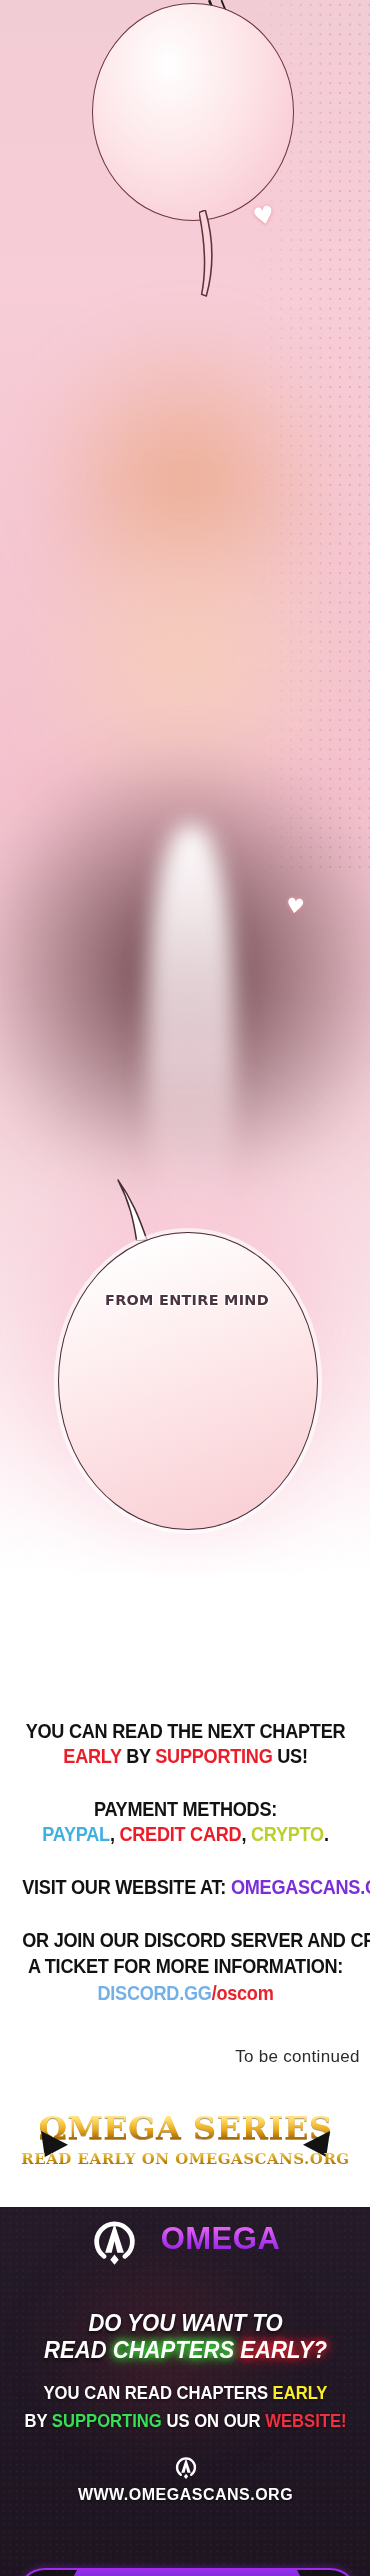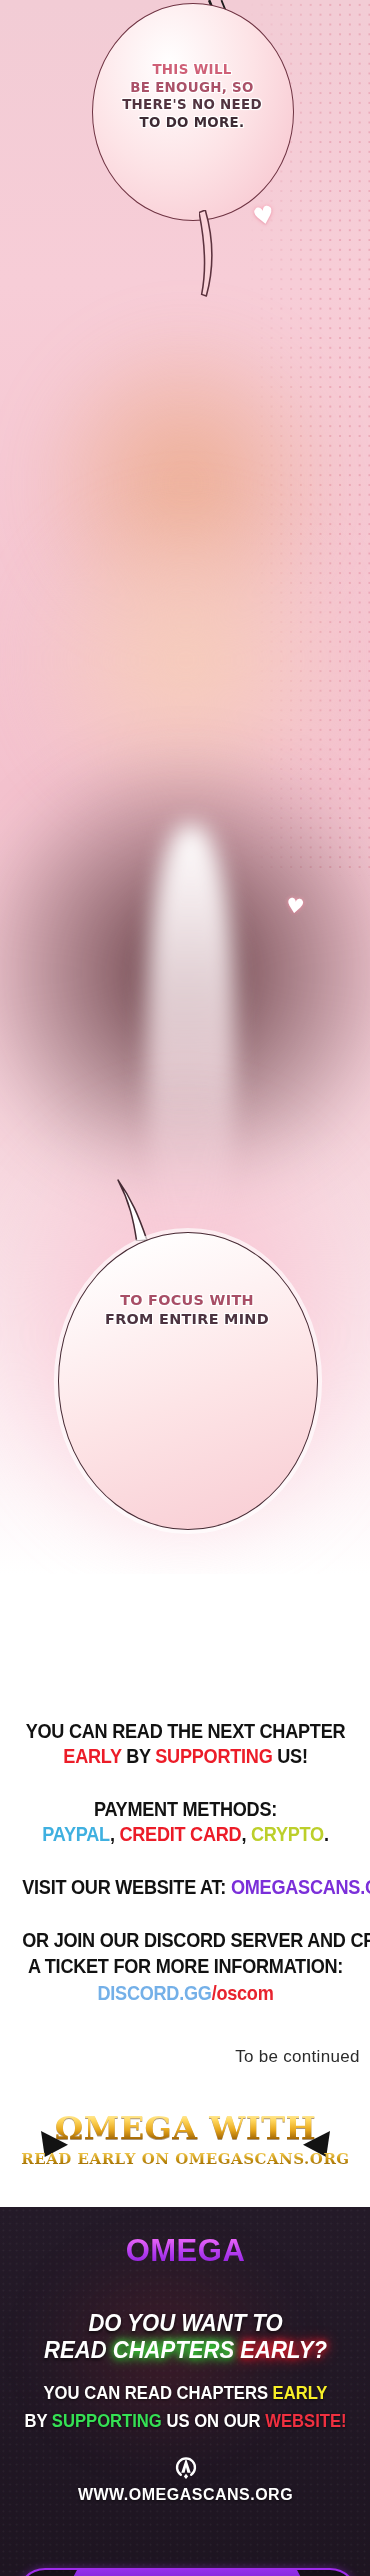--- a/index.html
+++ b/index.html
@@ -70,21 +70,21 @@
   
   #sec-dark{position:absolute;left:0;top:2207px;width:371px;height:1406px;overflow:hidden;
     background:linear-gradient(180deg,#241a28 0%,#1d1420 30%,#191019 60%,#130d15 100%);}
   .dots-dark{position:absolute;left:0;top:0;width:371px;height:1406px;
     background-image:radial-gradient(rgba(255,255,255,.055) 0.9px,transparent 1px);
     background-size:6.7px 6.7px;}
   .dk-blob{position:absolute;border-radius:50%;filter:blur(23px);}
   #dk-blob1{left:31px;top:31px;width:268px;height:222px;background:radial-gradient(closest-side,rgba(130,35,50,.3),transparent);}
 
   #brand{position:absolute;left:0;top:5.2px;width:371px;height:54px;display:flex;
-    align-items:center;justify-content:center;gap:23px;flex-direction:column;}
+    align-items:center;justify-content:center;gap:23px;}
   .omega-svg{display:block;}
   #brand-text{font-weight:700;font-size:31px;letter-spacing:0.5px;white-space:nowrap;display:flex;align-items:baseline;}
   #brand-text .omega{background:linear-gradient(180deg,#f06af8 10%,#b43cf0 55%,#8a1bd8 95%);
     -webkit-background-clip:text;background-clip:text;color:transparent;}
   .scans-wrap{position:relative;display:inline-block;}
   #brand-text .scans{background:linear-gradient(180deg,#c04af4 10%,#9a2ae0 55%,#6d10c0 95%);
     -webkit-background-clip:text;background-clip:text;color:transparent;}
   .nsfw{position:absolute;top:-8.2px;left:5.2px;font-size:10.8px;font-weight:700;color:#fff;letter-spacing:1px;}
 
   .headline{position:absolute;left:0;width:371px;text-align:center;color:#fff;white-space:nowrap;
@@ -129,49 +129,42 @@
       <path d="M34 0 L58 60" stroke="#1a1a1a" stroke-width="3.5" fill="none"></path>
     </svg>
 
     <div class="sfx-heart" id="heart1">♥</div>
     <div class="sfx-heart" id="heart2">♥</div>
 
     <div class="bubble" id="bubble1"></div>
     <svg class="abs" style="left:199px;top:210px" width="26" height="88" viewBox="0 0 50 170">
       <path d="M12 0 C28 55 30 108 14 166 L5 163 C16 108 10 55 0 5 Z" fill="#fbd3d9" stroke="#5c323e" stroke-width="3" stroke-linejoin="round"></path>
     </svg>
-    <div id="bubble1-text">
-      <div class="bl0">THIS WILL</div>
-      <div class="bl1">BE ENOUGH, SO</div>
-      <div class="bl2">THERE'S NO NEED</div>
-      <div class="bl3">TO DO MORE.</div>
-    </div>
 
     <svg class="abs" style="left:116px;top:1179px" width="49" height="62" viewBox="0 0 95 120">
       <path d="M60 118 C44 72 30 38 4 2 C26 44 34 80 40 120 Z" fill="#ffffff" stroke="#452b34" stroke-width="3" stroke-linejoin="round"></path>
     </svg>
     <div class="bubble" id="bubble2"></div>
     <div id="bubble2-text">
-      <div class="b2l1">TO FOCUS WITH</div>
       <div class="b2l2">FROM ENTIRE MIND</div>
     </div>
   </div>
 
   <div id="sec-white">
     <div class="sup" style="top:145px">YOU CAN READ THE NEXT CHAPTER</div>
     <div class="sup" style="top:170px"><span class="red">EARLY</span><span> BY </span><span class="red">SUPPORTING</span><span> US!</span></div>
     <div class="sup" style="top:223px">PAYMENT METHODS:</div>
     <div class="sup" style="top:248px"><span class="blue">PAYPAL</span><span>, </span><span class="red">CREDIT CARD</span><span>, </span><span class="greenyellow">CRYPTO</span><span>.</span></div>
     <div class="sup" style="top:301px"><span>VISIT OUR WEBSITE AT: </span><span class="purple">OMEGASCANS.ORG</span></div>
     <div class="sup" style="top:354px">OR JOIN OUR DISCORD SERVER AND CREATE</div>
     <div class="sup" style="top:380px">A TICKET FOR MORE INFORMATION:</div>
     <div class="sup" style="top:407px"><span class="lightblue">DISCORD.GG</span><span class="oscomred">/oscom</span></div>
     <div id="tbc">To be continued</div>
 
-    <div id="gold-title">ΩMEGA WITH</div>
+    <div id="gold-title">ΩMEGA SERIES</div>
     <div class="tri" id="tri-l"></div>
     <div class="tri" id="tri-r"></div>
     <div id="gold-sub">READ EARLY ON OMEGASCANS.ORG</div>
   </div>
 
   <div id="sec-dark">
     <div class="dk-blob" id="dk-blob1"></div>
 
     <div class="dots-dark"></div>
 

